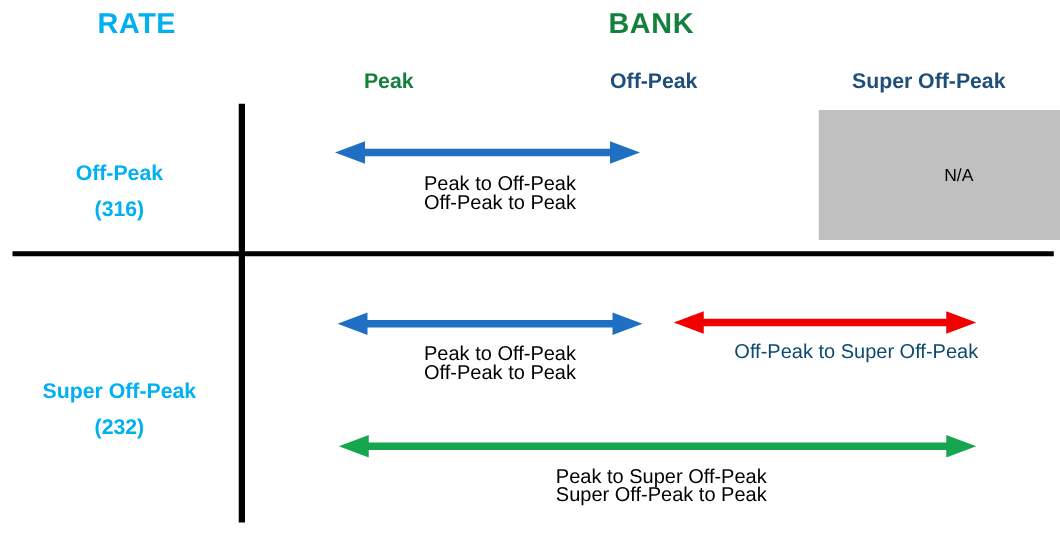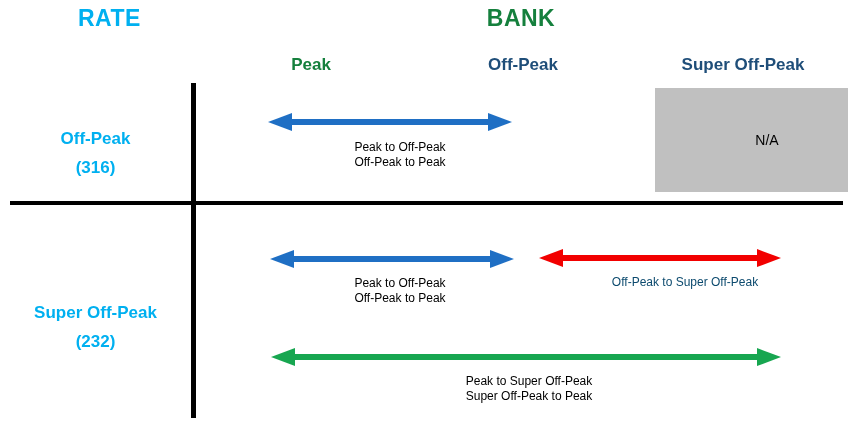--- a/index.html
+++ b/index.html
@@ -47,21 +47,21 @@
     height: 104px;
     background: #C0C0C0;
     display: flex;
     align-items: center;
     justify-content: center;
     font-size: 14px;
     color: #000000;
   }
 
   .arrow-label {
-    font-size: 12px;
+    font-size: 16px;
     color: #000000;
     line-height: 15px;
     white-space: nowrap;
   }
   .arrow-label.wide { line-height: 20px; }
 
   svg.arrow { display: block; overflow: visible; }
 </style>
 </head>
 <body>

